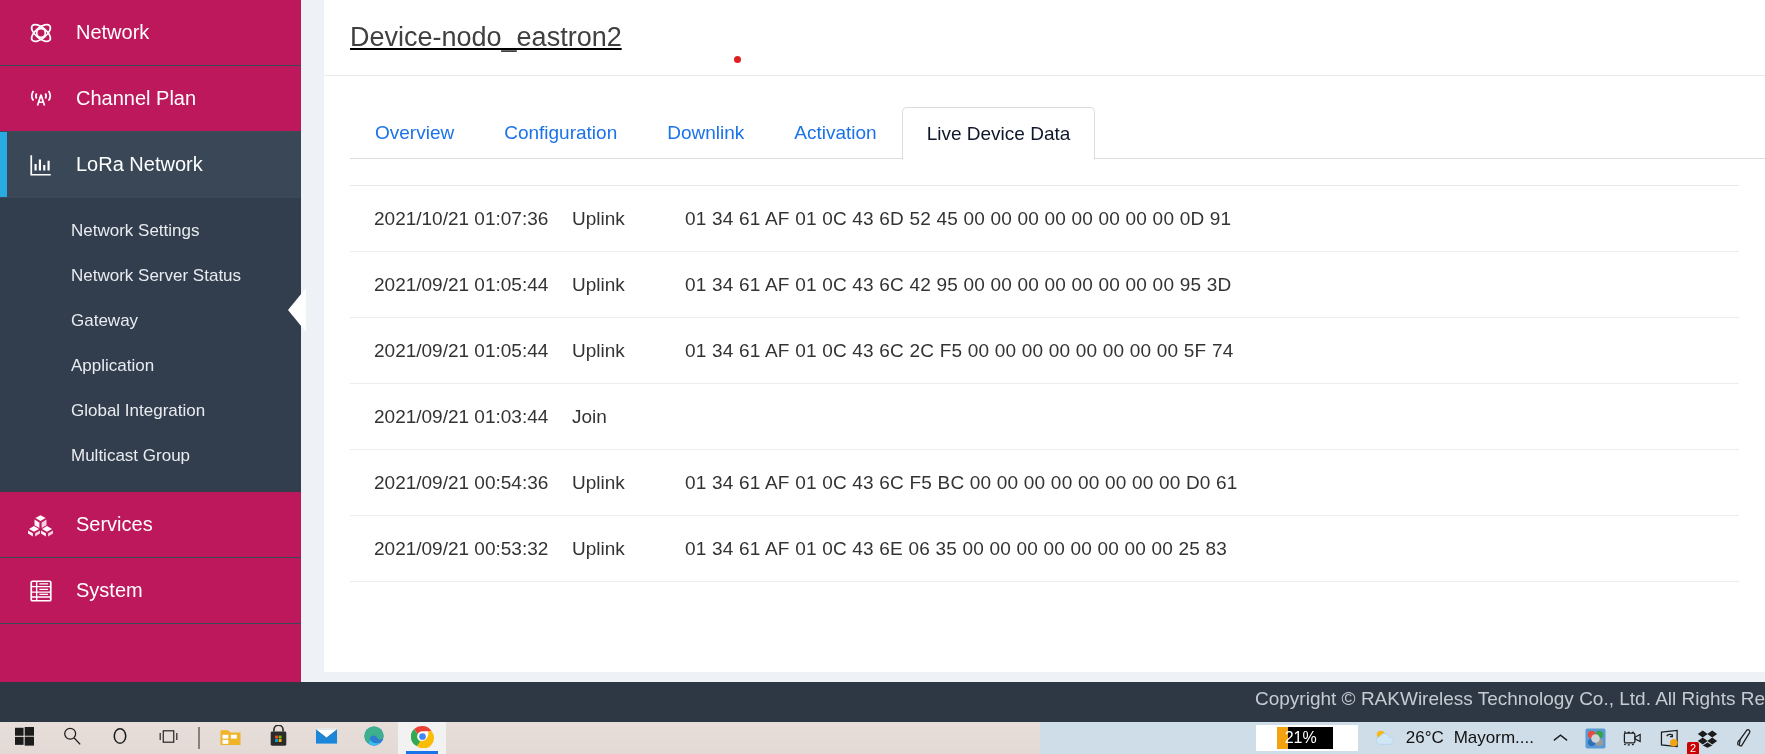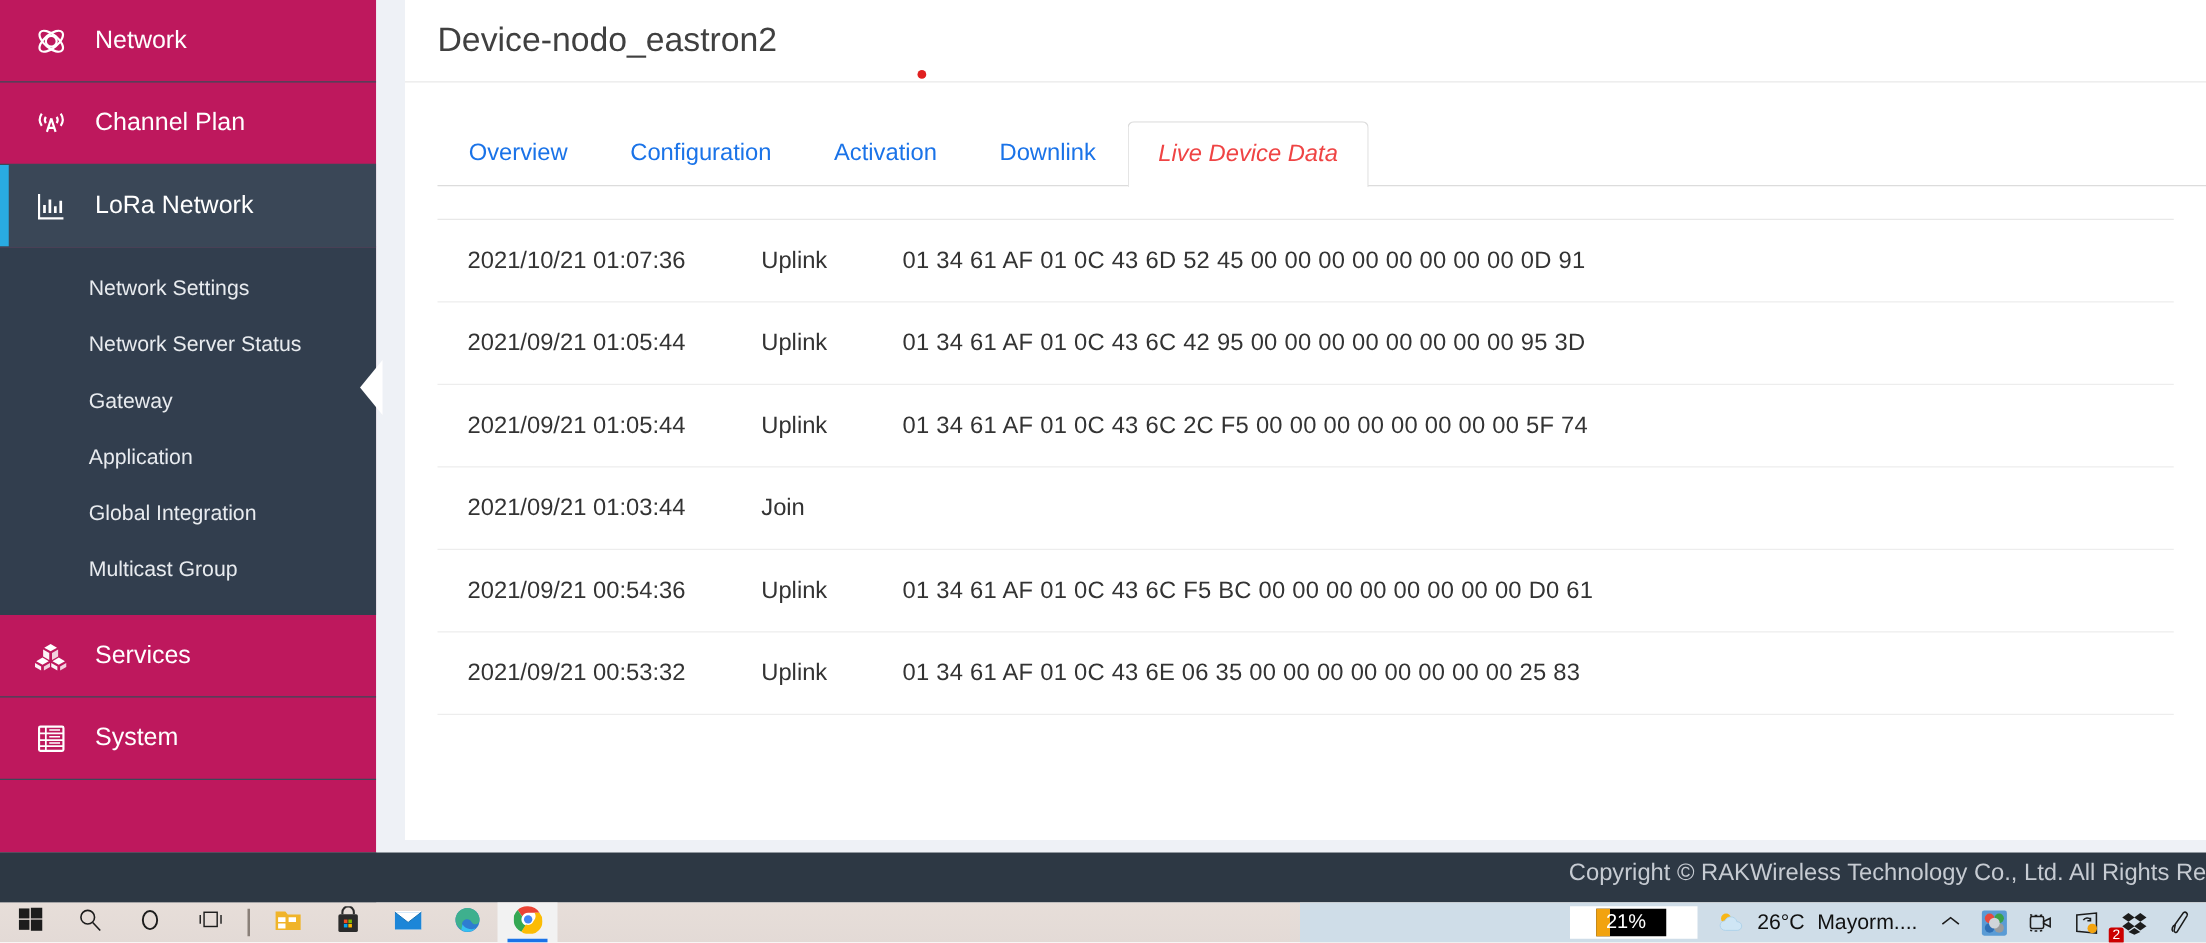--- a/index.html
+++ b/index.html
@@ -63,25 +63,26 @@
     position: absolute; left: 301px; top: 0;
     width: 1464px; height: 682px;
     background: #eef1f6;
   }
   .card {
     position: absolute; left: 23px; top: 0;
     width: 1441px; height: 672px;
     background: #ffffff;
   }
   .card-header {
-    height: 66px;
+    height: 76px;
     display: flex; align-items: center;
     padding-left: 26px;
     border-bottom: 1px solid #e9e9e9;
     position: relative;
+    text-decoration: underline;
   }
   .page-title {
     font-size: 27px;
     color: #404040;
     font-weight: normal;
   }
   .red-dot {
     position: absolute;
     left: 410px; top: 56px;
     width: 7px; height: 7px;
@@ -108,43 +109,42 @@
     font-size: 19px;
     color: #1a73e8;
     cursor: pointer;
     position: relative;
     z-index: 2;
     background: transparent;
     border: 1px solid transparent;
     border-bottom: none;
   }
   .tab.active {
-    color: #ef4444;
+    color: #0f172a;
     background: #ffffff;
     border: 1px solid #dcdcdc;
     border-bottom: 1px solid #ffffff;
     border-radius: 5px 5px 0 0;
     margin-bottom: -1px;
-    font-style: italic;
   }
 
   
   .table-wrap {
     margin: 26px 26px 0 26px;
     border-top: 1px solid #e8e8e8;
   }
   .row {
     display: flex; align-items: center;
     height: 66px;
     border-bottom: 1px solid #ededed;
     font-size: 19px;
     color: #333333;
   }
   .c-time { width: 222px; padding-left: 24px; white-space: nowrap; }
-  .c-type { width: 113px; white-space: nowrap; margin-left: 37px; }
+  .c-type { width: 113px; white-space: nowrap; }
   .c-data { flex: 1; white-space: nowrap; letter-spacing: 0.2px; }
 
   
   .footer {
     position: absolute;
     left: 0; top: 682px;
     width: 1765px; height: 40px;
     background: #2d3844;
   }
   .copyright {
@@ -360,24 +360,24 @@
       </div>
 
       <div class="tabs">
         <div class="tab">
           <span>Overview</span>
         </div>
         <div class="tab">
           <span>Configuration</span>
         </div>
         <div class="tab">
+          <span>Downlink</span>
+        </div>
+        <div class="tab">
           <span>Activation</span>
-        </div>
-        <div class="tab">
-          <span>Downlink</span>
         </div>
         <div class="tab active">
           <span>Live Device Data</span>
         </div>
       </div>
 
       <div class="table-wrap">
 
         <div class="row">
           <span class="c-time">2021/10/21 01:07:36</span>

